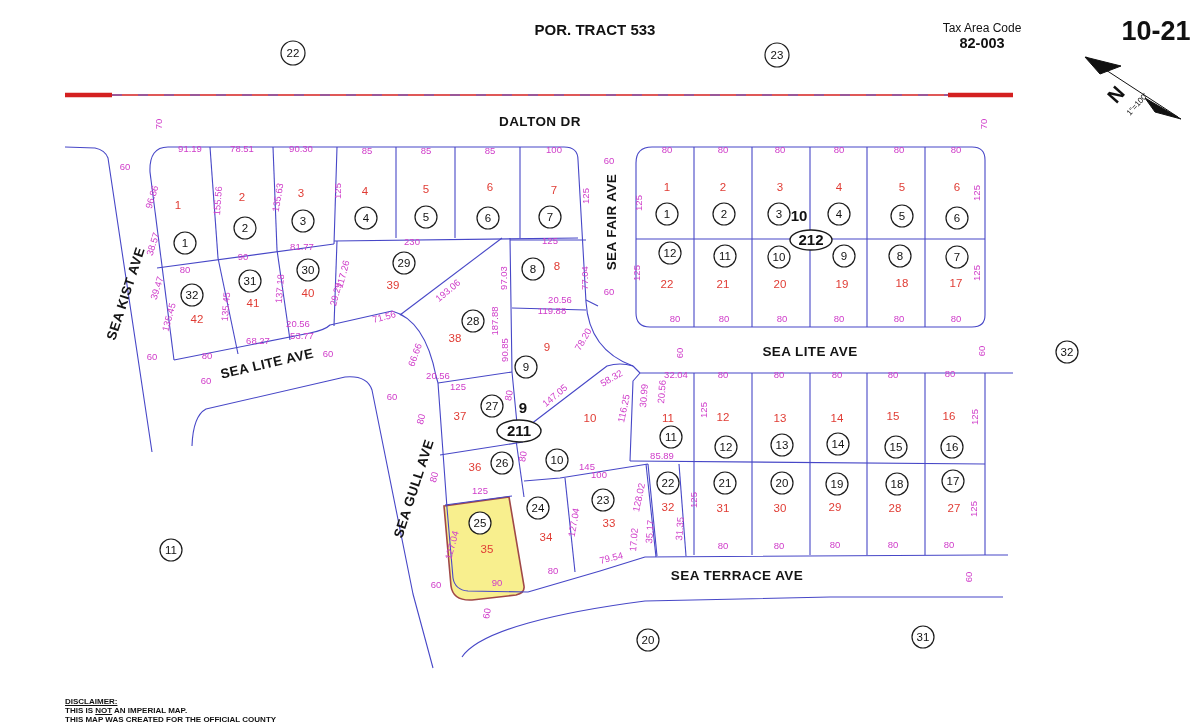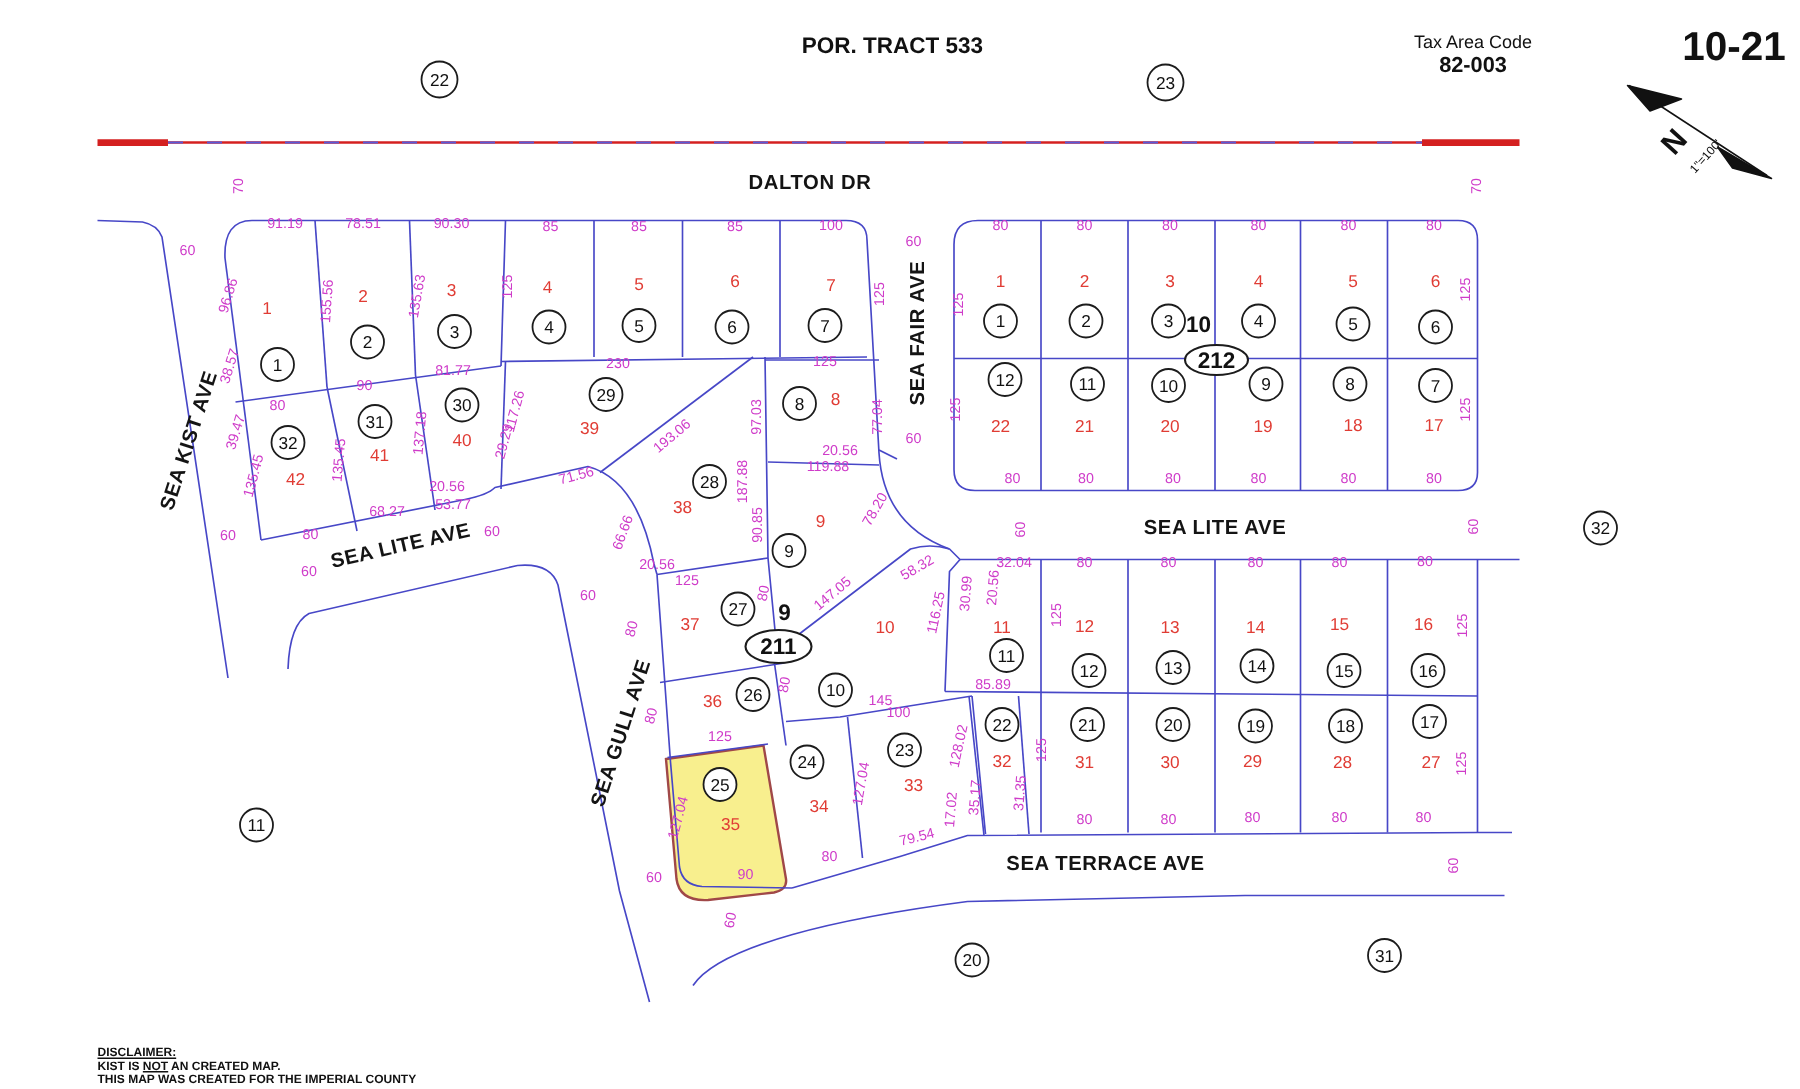--- a/index.html
+++ b/index.html
@@ -353,16 +353,16 @@
       <circle cx="953" cy="481" r="11" fill="#fff" stroke="#1c1c1c" stroke-width="1.2"></circle>
       <text x="953" y="485" class="circnum" text-anchor="middle">17</text>
       <ellipse cx="811" cy="240" rx="21" ry="10" fill="#fff" stroke="#1c1c1c" stroke-width="1.4"></ellipse>
       <text x="811" y="245" class="blocknum" text-anchor="middle">212</text>
       <ellipse cx="519" cy="431" rx="22" ry="11" fill="#fff" stroke="#1c1c1c" stroke-width="1.4"></ellipse>
       <text x="519" y="436" class="blocknum" text-anchor="middle">211</text>
     </svg>
 
   <div id="disclaimer">
     <div class="u">DISCLAIMER:</div>
-    <div><span>KIST IS </span><span class="u">NOT</span><span> AN CREATED MAP.</span></div>
-    <div>THIS MAP WAS CREATED FOR THE IMPERIAL COUNTY</div>
+    <div><span>THIS IS </span><span class="u">NOT</span><span> AN IMPERIAL MAP.</span></div>
+    <div>THIS MAP WAS CREATED FOR THE OFFICIAL COUNTY</div>
   </div>
 </div>
 
 </body></html>

